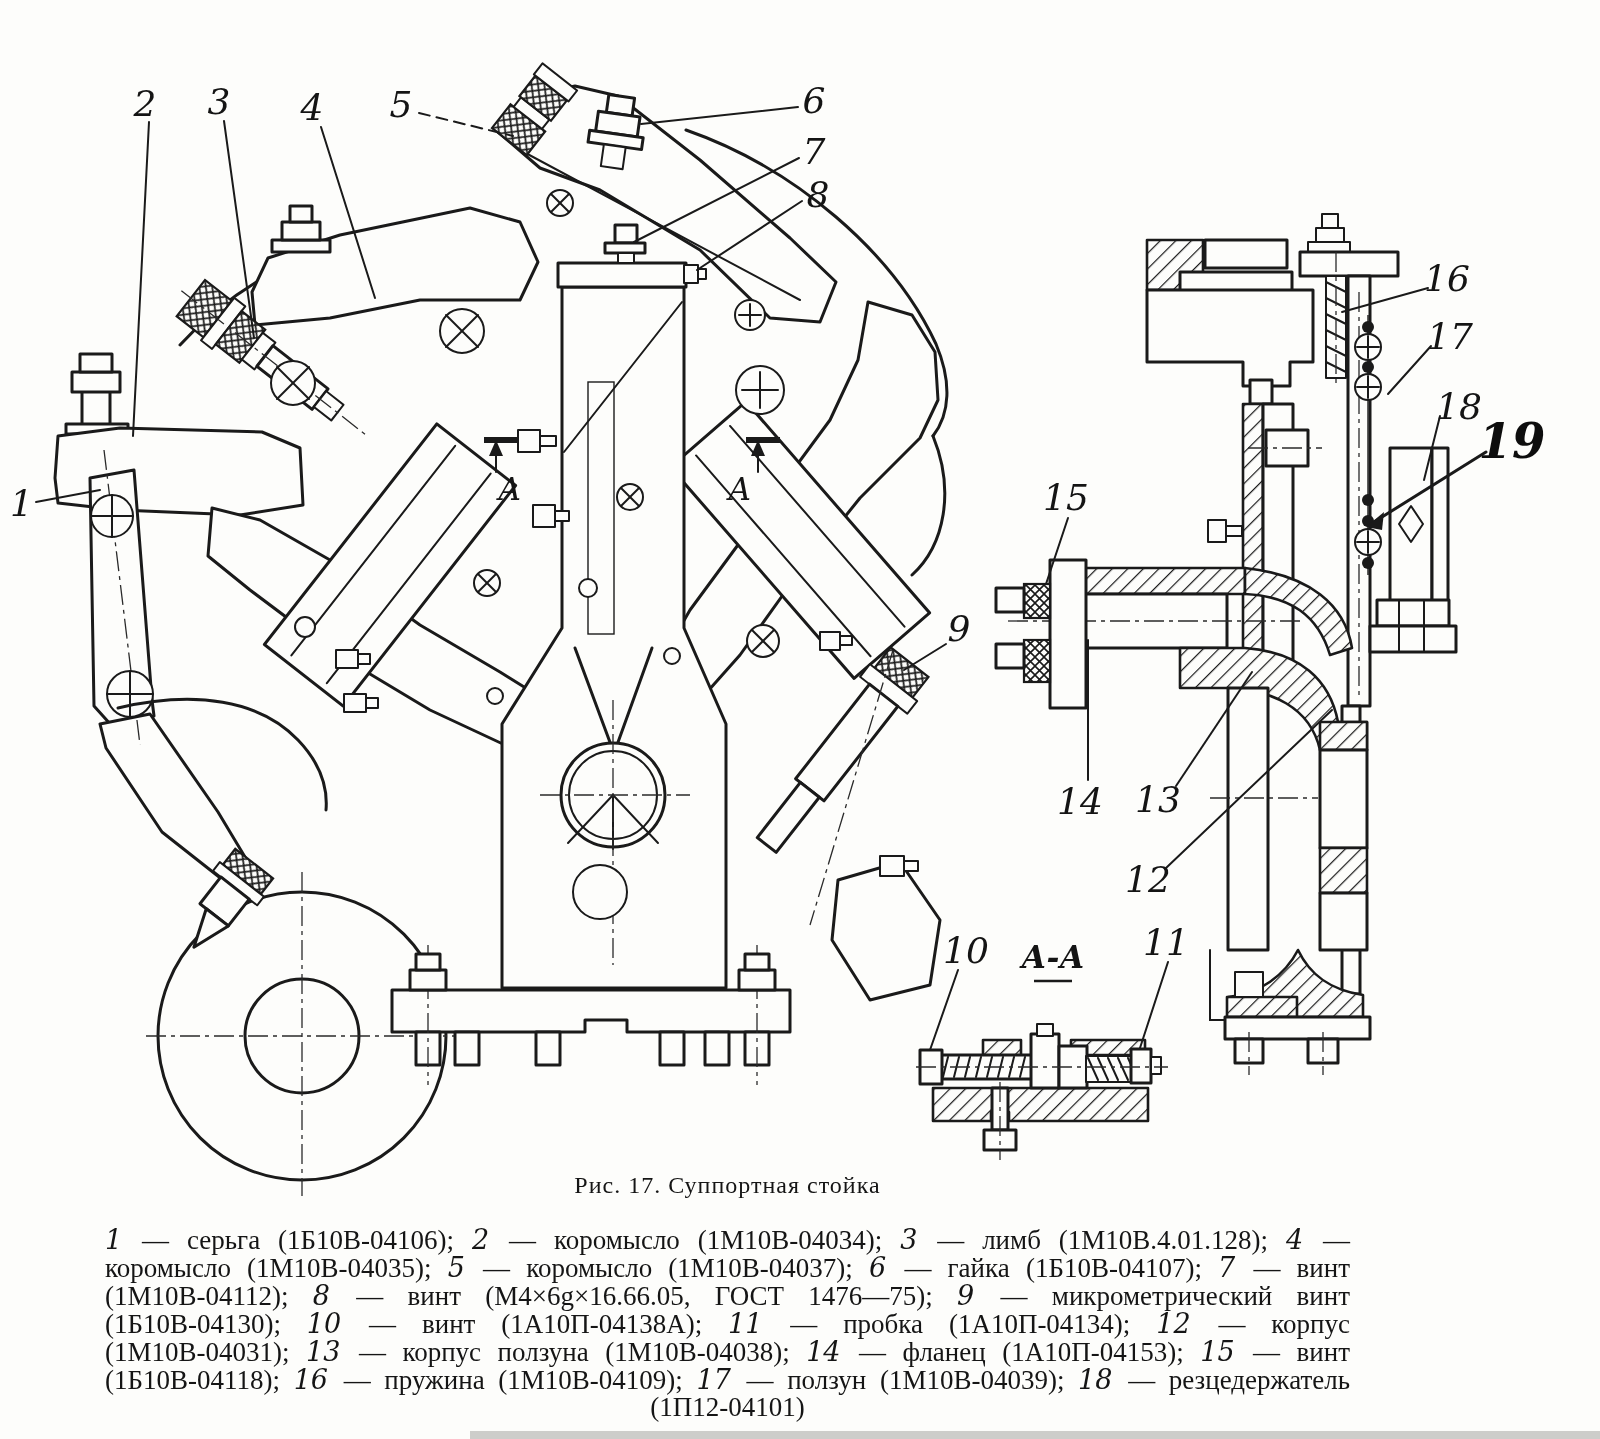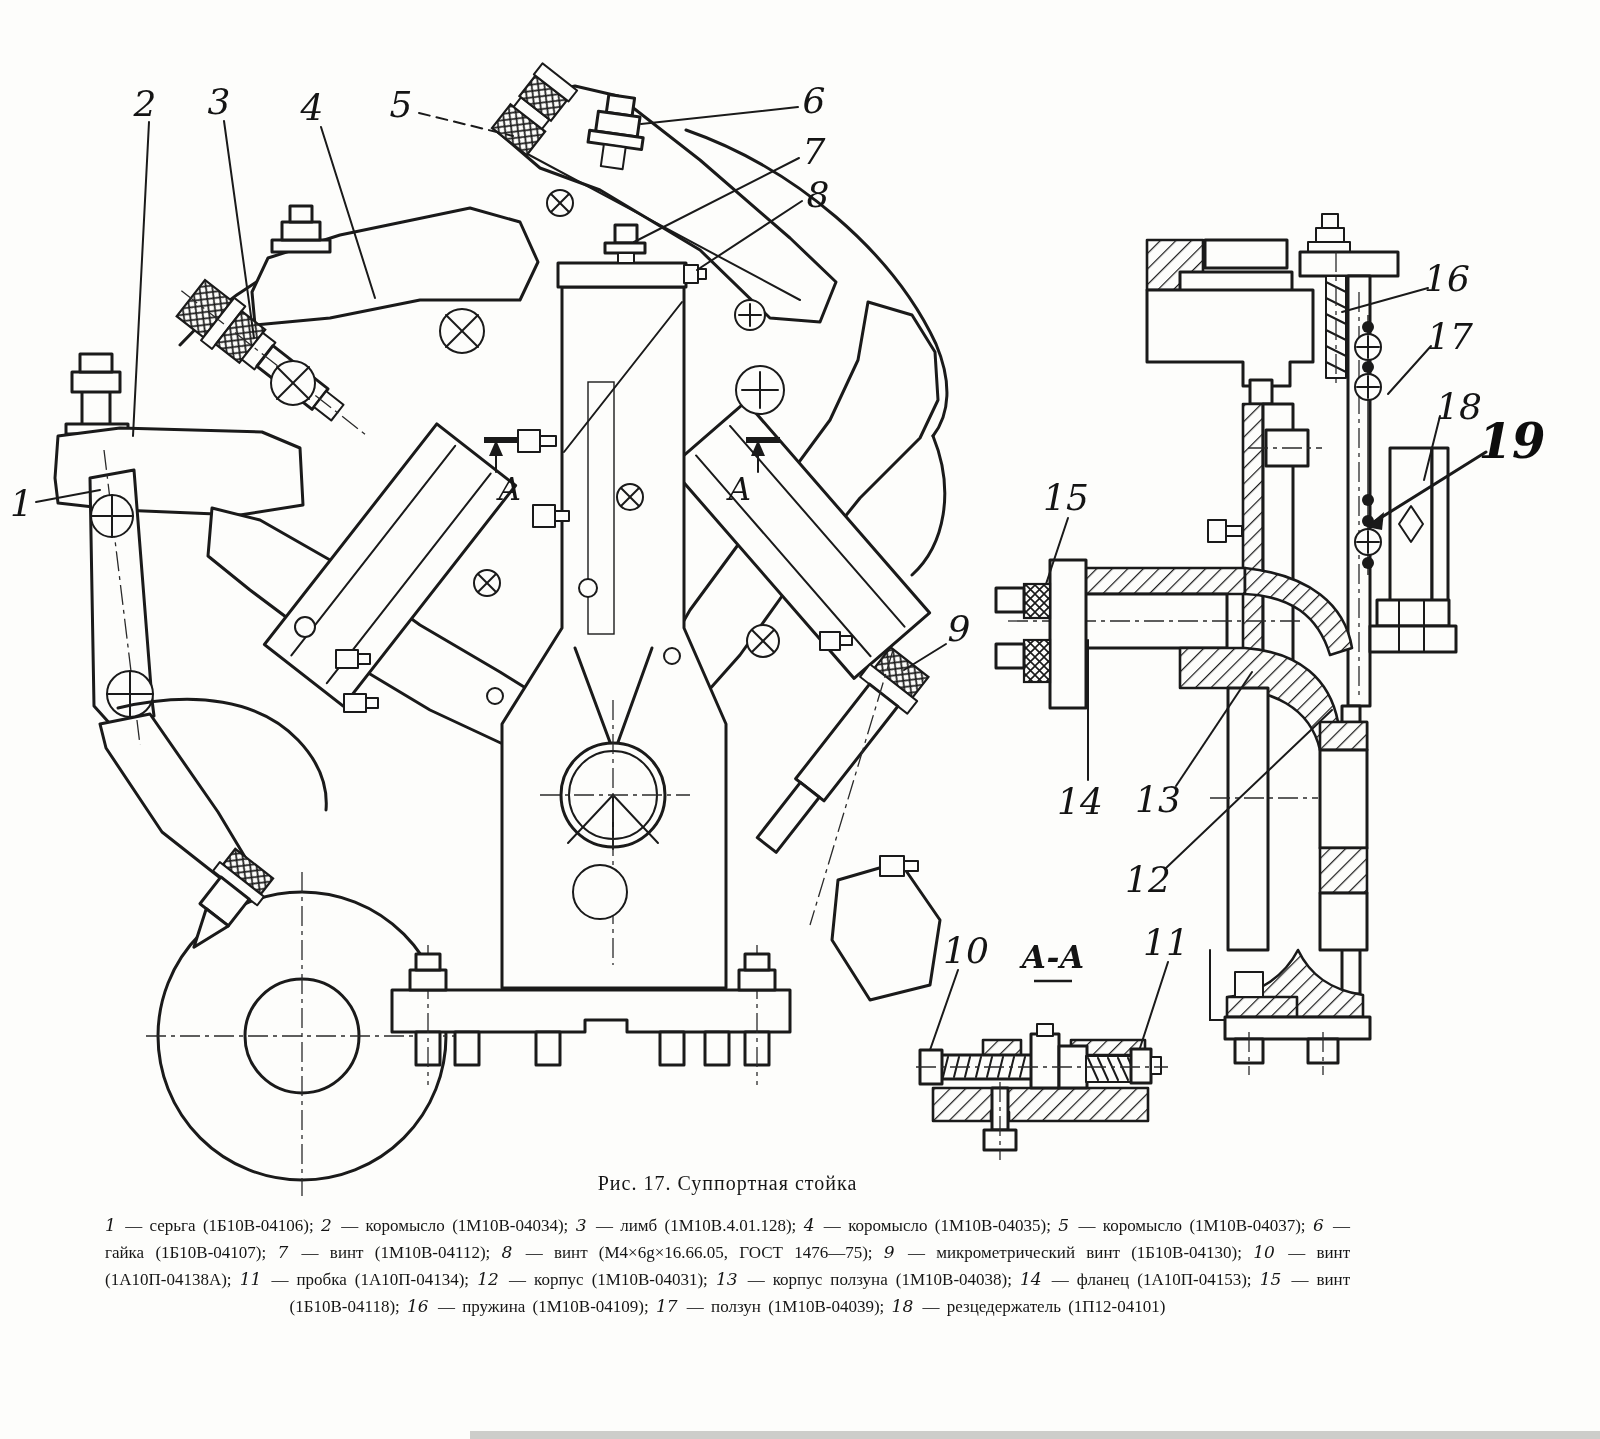--- a/index.html
+++ b/index.html
@@ -16,22 +16,22 @@
   .thin{fill:none;stroke:#1a1a1a;stroke-width:1.4;}
   .cl{fill:none;stroke:#2a2a2a;stroke-width:1.3;stroke-dasharray:20 5 4 5;}
   .ldr{fill:none;stroke:#1a1a1a;stroke-width:2;stroke-linecap:round;}
   .ldrd{fill:none;stroke:#1a1a1a;stroke-width:2;stroke-dasharray:11 7;stroke-linecap:round;}
   .co{font:italic 36px "DejaVu Serif", serif;fill:#141414;}
   .cos{font:italic 31px "DejaVu Serif", serif;fill:#141414;}
   .cob{font:italic 700 48px "DejaVu Serif", serif;fill:#0d0d0d;}
   .blk{fill:#1a1a1a;stroke:none;}
   
   #caption{position:absolute;left:105px;top:1172px;width:1245px;}
-  #fig-title{text-align:center;font-size:20px;letter-spacing:1px;margin:0 0 16px 0;}
-  #parts{font-size:17px;line-height:27px;text-align:justify;text-align-last:center;word-spacing:3px;}
+  #fig-title{text-align:center;font-size:24px;letter-spacing:1px;margin:0 0 16px 0;}
+  #parts{font-size:27px;line-height:27px;text-align:justify;text-align-last:center;word-spacing:3px;}
   #parts i{font-family:"DejaVu Serif", serif;font-style:italic;padding-right:2px;}
   .botstrip{position:absolute;left:470px;top:1431px;width:1130px;height:8px;background:#bcbcba;opacity:.75;}
 </style>
 </head>
 <body>
 
 <div id="page">
 
 <svg width="1600" height="1439" viewBox="0 0 1600 1439">
   <defs>

